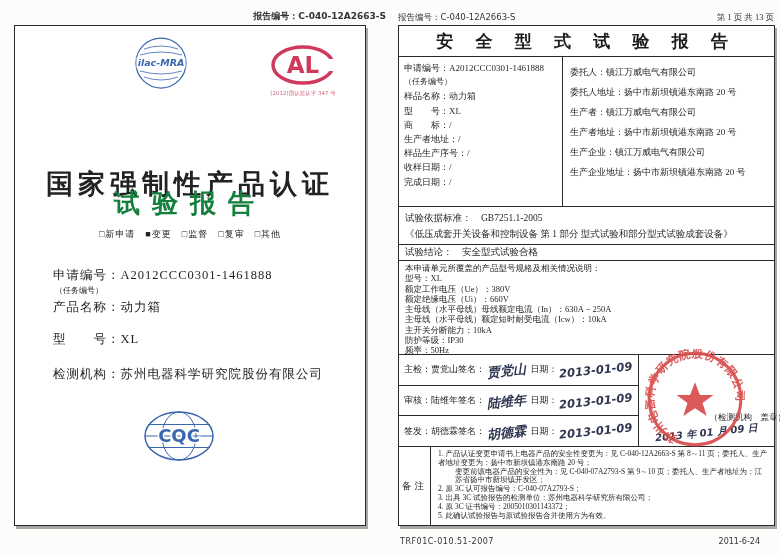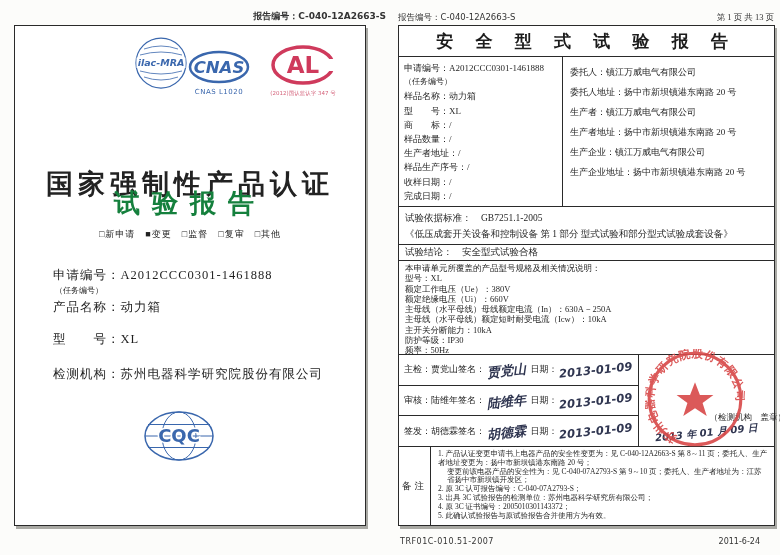--- a/index.html
+++ b/index.html
@@ -51,21 +51,21 @@
   .script { font-family:"DejaVu Sans",sans-serif; font-style:italic; font-weight:bold; color:#2f3550; display:inline-block; transform:rotate(-6deg); }
   .sig-script { font-size:13px; width:58px; margin:0 2px -3px 2px; }
   .date-script { font-size:11.5px; margin-left:2px; }
   .sign-right { flex:1; position:relative; overflow:visible; }
   .stamp-svg { position:absolute; left:6px; top:-6px; z-index:2; opacity:.92; }
   .stamp-caption { position:absolute; bottom:22px; left:12px; width:100%; text-align:right; font-size:8.5px; color:#1f1f1f; z-index:1; }
   .stamp-date { position:absolute; bottom:6px; left:0; width:100%; text-align:center; font-size:10px; z-index:1; }
   .rp-remark { flex:1; display:flex; }
   .remark-label { width:32px; border-right:1.2px solid #2a2a2a; display:flex; align-items:center; justify-content:center; font-size:9.5px; letter-spacing:3px; color:#1f1f1f; }
   .remark-body { flex:1; padding:3px 5px 2px 7px; font-size:7.5px; line-height:8.8px; color:#1f1f1f; }
-  .remark-body .indent { margin-left:9px; }
+  .remark-body .indent { margin-left:17px; }
   
   #ft-code { left:400px; top:537px; font-size:8px; color:#333; font-family:"DejaVu Sans",sans-serif; letter-spacing:.5px; }
   #ft-date { left:690px; top:537px; width:70px; text-align:right; font-size:8px; color:#333; font-family:"DejaVu Sans",sans-serif; }
 </style>
 </head>
 <body>
 
 <div class="abs" id="lp-reportno">报告编号：C-040-12A2663-S</div>
 
 <div class="pagebox" id="lp-box">
@@ -76,27 +76,20 @@
       <circle cx="54" cy="54" r="50" fill="none" stroke="#3a67ad" stroke-width="2.5"></circle>
       <path d="M20,26 Q54,14 88,26" fill="none" stroke="#3a67ad" stroke-width="1.6"></path>
       <path d="M12,38 Q54,26 96,38" fill="none" stroke="#3a67ad" stroke-width="1.6"></path>
       <path d="M12,70 Q54,82 96,70" fill="none" stroke="#3a67ad" stroke-width="1.6"></path>
       <path d="M20,82 Q54,94 88,82" fill="none" stroke="#3a67ad" stroke-width="1.6"></path>
       <rect x="5" y="43" width="98" height="21" fill="#ffffff"></rect>
       <text x="54" y="59" text-anchor="middle" font-size="19" font-weight="bold" font-style="italic" fill="#3a67ad" font-family="'DejaVu Sans',sans-serif">ilac-MRA</text>
     </svg>
   </div>
 
-  <div class="logo-group" style="left:172px; top:24px; width:64px;">
-    <svg width="62" height="34" viewBox="0 0 124 68">
-      <ellipse cx="62" cy="34" rx="58" ry="30" fill="none" stroke="#3a67ad" stroke-width="5"></ellipse>
-      <text x="62" y="46" text-anchor="middle" font-size="33" font-weight="bold" font-style="italic" fill="#3a67ad" font-family="'DejaVu Sans',sans-serif">CNAS</text>
-    </svg>
-    <div class="logo-sub-blue">CNAS L1020</div>
-  </div>
 
   <div class="logo-group" style="left:248px; top:18px; width:80px;">
     <svg width="66" height="42" viewBox="0 0 132 84">
       <ellipse cx="66" cy="42" rx="60" ry="36" fill="none" stroke="#cf3a5c" stroke-width="7"></ellipse>
       <rect x="116" y="30" width="16" height="24" fill="#ffffff"></rect>
       <text x="66" y="58" text-anchor="middle" font-size="46" font-weight="bold" fill="#cf3a5c" font-family="'DejaVu Sans',sans-serif">AL</text>
     </svg>
     <div class="logo-sub-red-tiny">(2012)国认监认字 347 号</div>
   </div>
 
@@ -137,21 +130,20 @@
 
   <div class="rp-title">安 全 型 式 试 验 报 告</div>
 
   <div class="rp-info">
     <div class="rp-info-left">
       <div>申请编号：A2012CCC0301-1461888</div>
       <div class="small">（任务编号）</div>
       <div>样品名称：动力箱</div>
       <div>型　　号：XL</div>
       <div>商　　标：/</div>
-      <div>样品数量：/</div>
       <div>生产者地址：/</div>
       <div>样品生产序号：/</div>
       <div>收样日期：/</div>
       <div>完成日期：/</div>
     </div>
     <div class="rp-info-right">
       <div>委托人：镇江万威电气有限公司</div>
       <div>委托人地址：扬中市新坝镇港东南路 20 号</div>
       <div>生产者：镇江万威电气有限公司</div>
       <div>生产者地址：扬中市新坝镇港东南路 20 号</div>

